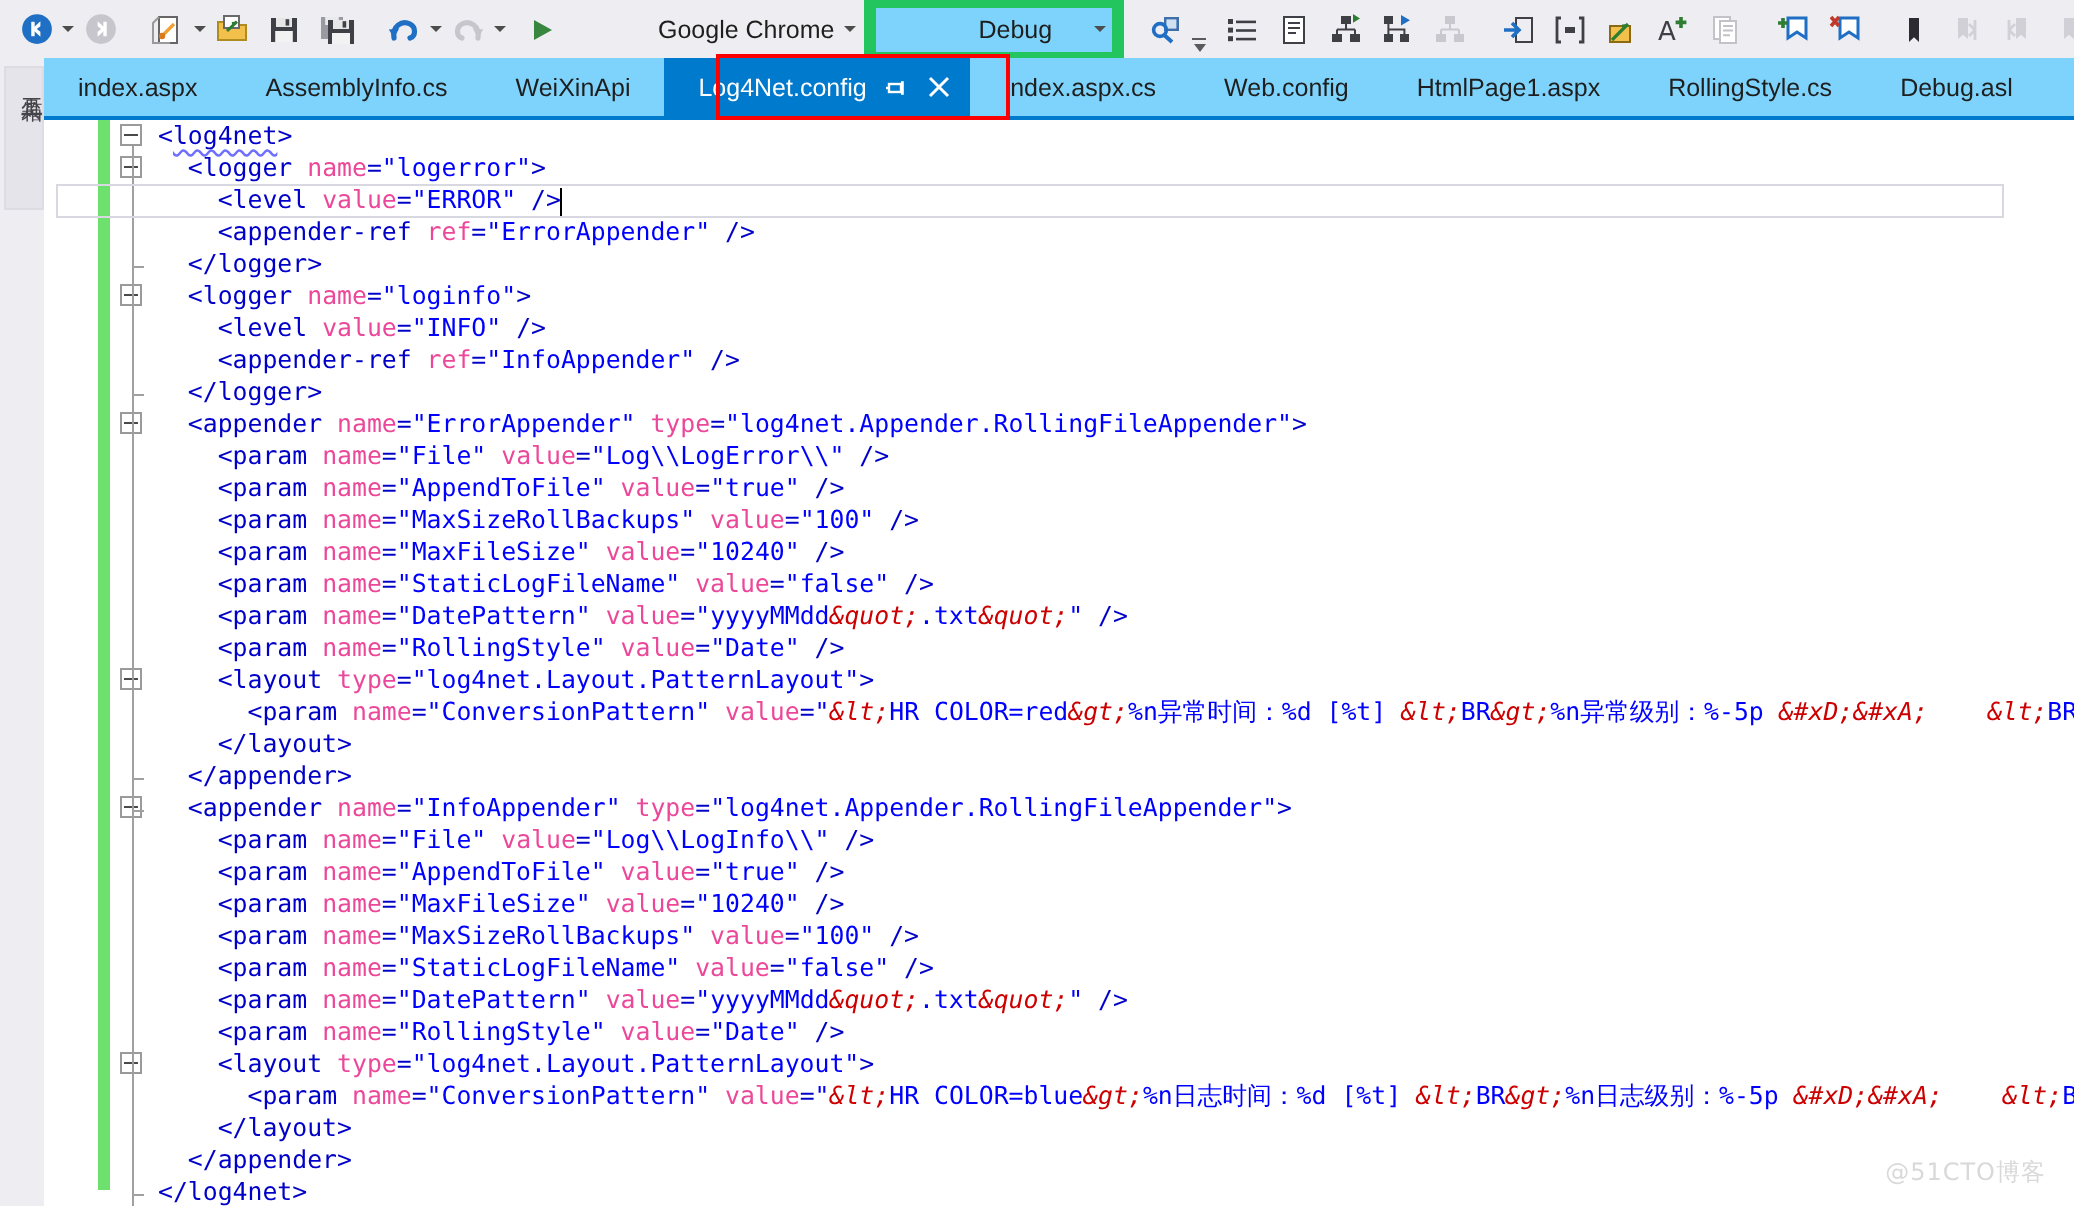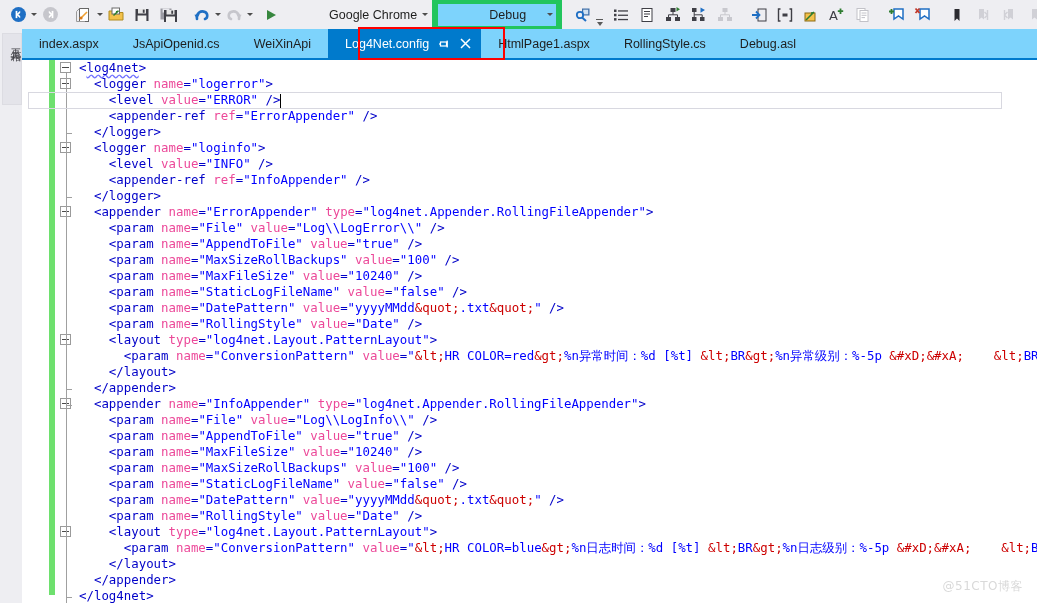--- a/index.html
+++ b/index.html
@@ -113,21 +113,21 @@
 
   #code{
     position:absolute;left:57px;top:0;width:980px;height:543px;
     font-family:"DejaVu Sans Mono","Liberation Mono",monospace;
     font-size:12.4px;line-height:16px;white-space:pre;
   }
   .ln{position:relative;height:16px;white-space:pre;}
   .tg{color:#0000c8;}      
   .at{color:#ec4899;}      
   .vl{color:#0000ff;}
-  .en{color:#cc0000;}      
+  .en{color:#cc0000;font-style:italic;}      
   .squig{
     text-decoration:underline wavy #7070ff;
     text-underline-offset:2px;
   }
 
   #curline{
     position:absolute;left:6px;top:80px;width:974px;height:17px;
     border:1px solid #d8d8e0;box-sizing:border-box;background:transparent;
   }
   #caret{
@@ -386,39 +386,45 @@
   <div id="dock-tab">
     <div id="dock-label">工具箱</div>
   </div>
 </div>
 
 <div id="tabbar">
     <div class="tab">
       <span>index.aspx</span>
     </div>
     <div class="tab">
-      <span>JsApiOpenid.cs</span>
+      <span>AssemblyInfo.cs</span>
     </div>
     <div class="tab">
       <span>WeiXinApi</span>
     </div>
     <div class="tab active">
       <span>Log4Net.config</span>
       <span class="pin">
         <svg width="12" height="12" viewBox="0 0 12 12">
           <rect x="1.5" y="4" width="6" height="4" fill="none" stroke="#fff" stroke-width="1.2"></rect>
           <rect x="7.5" y="2.6" width="1.4" height="6.8" fill="#fff"></rect>
           <rect x="0" y="5.4" width="2" height="1.2" fill="#fff"></rect>
         </svg>
       </span>
       <span class="closex">
         <svg width="11" height="11" viewBox="0 0 11 11">
           <path d="M1 1 L10 10 M10 1 L1 10" stroke="#fff" stroke-width="1.5"></path>
         </svg>
       </span>
+    </div>
+    <div class="tab">
+      <span>index.aspx.cs</span>
+    </div>
+    <div class="tab">
+      <span>Web.config</span>
     </div>
     <div class="tab">
       <span>HtmlPage1.aspx</span>
     </div>
     <div class="tab">
       <span>RollingStyle.cs</span>
     </div>
     <div class="tab">
       <span>Debug.asl</span>
     </div>

